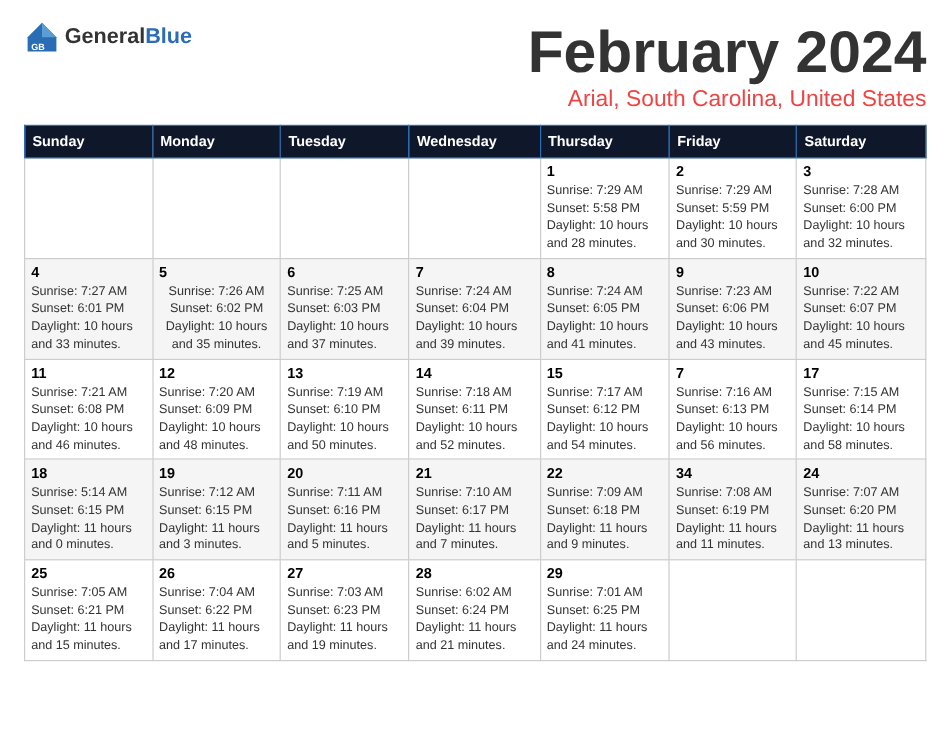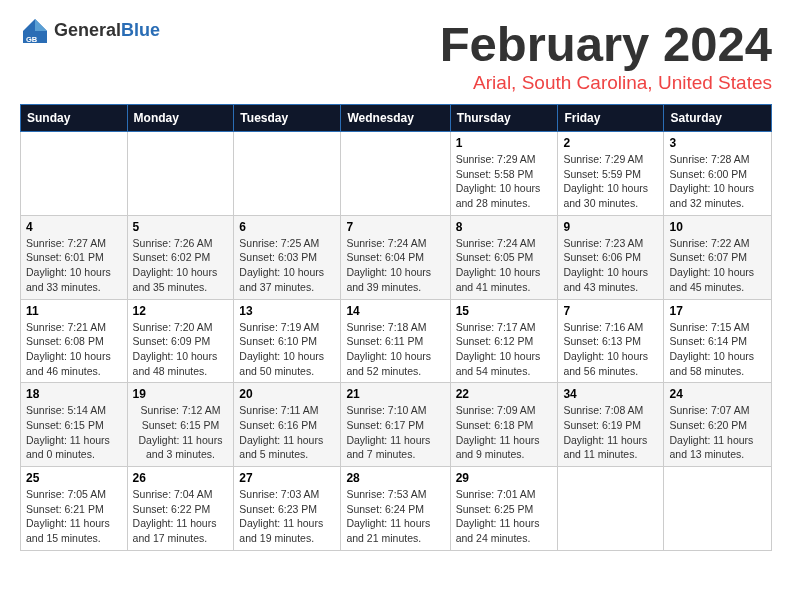--- a/index.html
+++ b/index.html
@@ -158,21 +158,21 @@
       <tr>
         <td>
           <div class="day-number">4</div>
           <div class="day-info" style="white-space: pre-line;">Sunrise: 7:27 AM
 Sunset: 6:01 PM
 Daylight: 10 hours
 and 33 minutes.</div>
         </td>
         <td>
           <div class="day-number">5</div>
-          <div class="day-info" style="white-space: pre-line;">Sunrise: 7:26 AM
+          <div class="day-info" style="white-space: pre-line; text-align: center;">Sunrise: 7:26 AM
 Sunset: 6:02 PM
 Daylight: 10 hours
 and 35 minutes.</div>
         </td>
         <td>
           <div class="day-number">6</div>
           <div class="day-info" style="white-space: pre-line;">Sunrise: 7:25 AM
 Sunset: 6:03 PM
 Daylight: 10 hours
 and 37 minutes.</div>
@@ -260,21 +260,21 @@
       <tr>
         <td>
           <div class="day-number">18</div>
           <div class="day-info" style="white-space: pre-line;">Sunrise: 5:14 AM
 Sunset: 6:15 PM
 Daylight: 11 hours
 and 0 minutes.</div>
         </td>
         <td>
           <div class="day-number">19</div>
-          <div class="day-info" style="white-space: pre-line; text-align: center;">Sunrise: 7:12 AM
+          <div class="day-info" style="white-space: pre-line;">Sunrise: 7:12 AM
 Sunset: 6:15 PM
 Daylight: 11 hours
 and 3 minutes.</div>
         </td>
         <td>
           <div class="day-number">20</div>
           <div class="day-info" style="white-space: pre-line;">Sunrise: 7:11 AM
 Sunset: 6:16 PM
 Daylight: 11 hours
 and 5 minutes.</div>
@@ -325,21 +325,21 @@
         </td>
         <td>
           <div class="day-number">27</div>
           <div class="day-info" style="white-space: pre-line;">Sunrise: 7:03 AM
 Sunset: 6:23 PM
 Daylight: 11 hours
 and 19 minutes.</div>
         </td>
         <td>
           <div class="day-number">28</div>
-          <div class="day-info" style="white-space: pre-line;">Sunrise: 7:53 AM
+          <div class="day-info" style="white-space: pre-line;">Sunrise: 6:02 AM
 Sunset: 6:24 PM
 Daylight: 11 hours
 and 21 minutes.</div>
         </td>
         <td>
           <div class="day-number">29</div>
           <div class="day-info" style="white-space: pre-line;">Sunrise: 7:01 AM
 Sunset: 6:25 PM
 Daylight: 11 hours
 and 24 minutes.</div>

